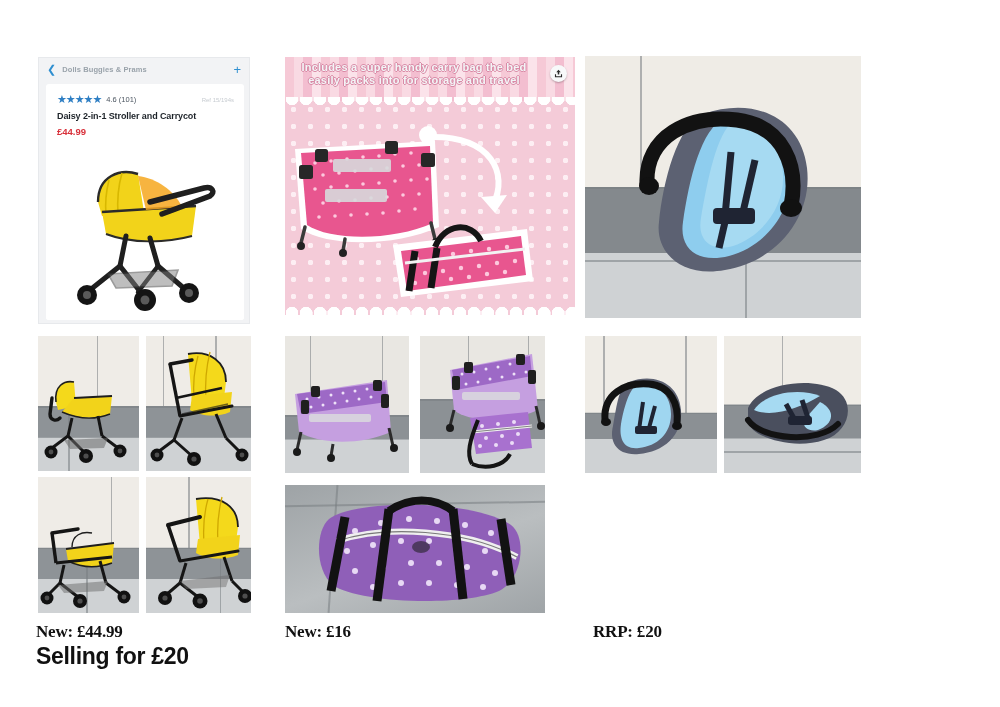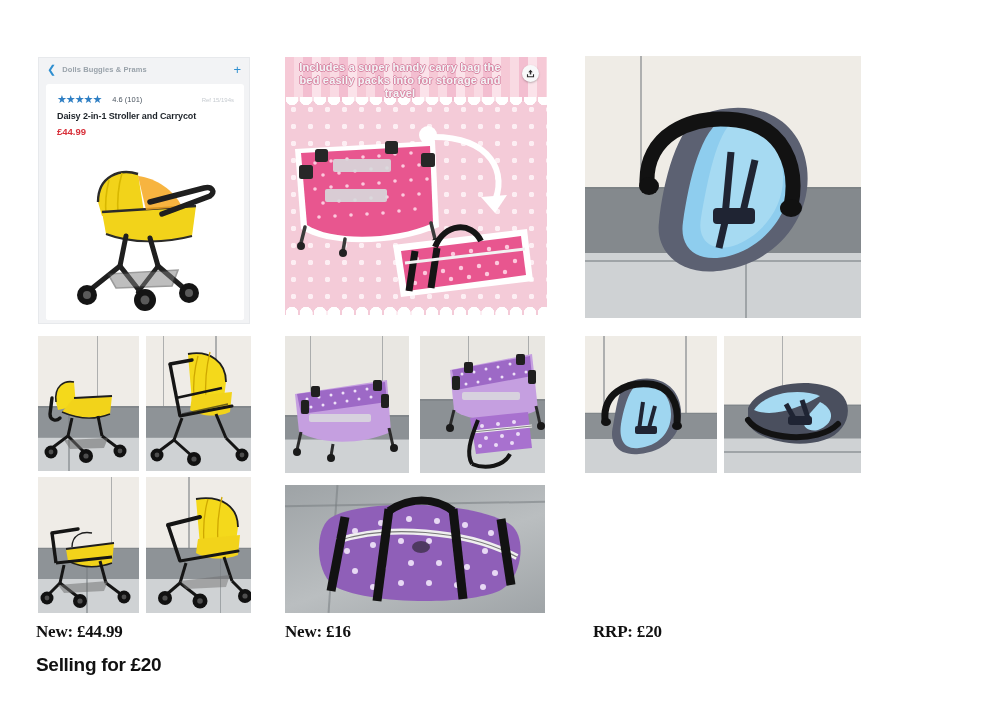--- a/index.html
+++ b/index.html
@@ -43,38 +43,38 @@
   .appnav .plus{color:#2f8fd0;font-size:13px;line-height:1;font-weight:300;}
   .appbody{
     position:absolute;left:7px;top:26px;width:198px;height:236px;
     background:#ffffff;border-radius:3px;overflow:hidden;
   }
   .ratingrow{
     position:absolute;left:11px;top:10px;right:10px;
     display:flex;align-items:center;
   }
   .stars{color:#2f7fc4;font-size:11px;letter-spacing:-1px;line-height:1;}
-  .ratingtxt{color:#4b5560;font-size:7.5px;margin-left:11px;}
+  .ratingtxt{color:#4b5560;font-size:7.5px;margin-left:5px;}
   .refcode{margin-left:auto;color:#c7ccd1;font-size:6px;}
   .prodtitle{
     position:absolute;left:11px;top:27px;right:8px;
     font-size:9px;font-weight:bold;color:#1d2329;letter-spacing:-.1px;
   }
   .prodprice{
     position:absolute;left:11px;top:42px;
     font-size:9.5px;font-weight:bold;color:#d8303a;
   }
   .prodimg{position:absolute;left:0;top:56px;width:100%;height:180px;background:#fff;}
 
   
   .sv{position:absolute;left:0;top:0;width:100%;height:100%;}
 
   
   .pinkpanel{
-    position:absolute;left:285px;top:57px;width:262px;height:258px;
+    position:absolute;left:285px;top:57px;width:290px;height:258px;
     overflow:hidden;
     background:
       repeating-linear-gradient(90deg,
         #f6c9d6 0 9px,#f9dae3 9px 18px,#f3bed0 18px 27px,#fbe3ea 27px 36px);
   }
   .pinkdots{
     position:absolute;left:0;top:44px;width:100%;height:214px;
     background-color:#f4cbd8;
     background-image:radial-gradient(circle, #fdeef3 2.6px, transparent 3px);
     background-size:17px 17px;
@@ -97,21 +97,21 @@
   }
   .sharebtn{
     position:absolute;right:8px;top:8px;width:17px;height:17px;border-radius:50%;
     background:#f8f9fa;display:flex;align-items:center;justify-content:center;
     box-shadow:0 1px 2px rgba(0,0,0,.25);
   }
 
   
   .priceblock{position:absolute;}
   .price-new{font-size:17px;font-weight:bold;color:#111;letter-spacing:-.2px;white-space:nowrap;font-family:Liberation Serif, serif;}
-  .price-sell{font-size:19px;font-weight:bold;color:#111;letter-spacing:-.3px;margin-top:12px;white-space:nowrap;text-align:center;}
+  .price-sell{font-size:23px;font-weight:bold;color:#111;letter-spacing:-.3px;margin-top:1px;white-space:nowrap;text-align:center;}
 </style>
 </head>
 <body>
 
 <div class="page">
 
 
   <div class="appcard">
     <div class="appnav">
       <span class="chev">❮</span>

